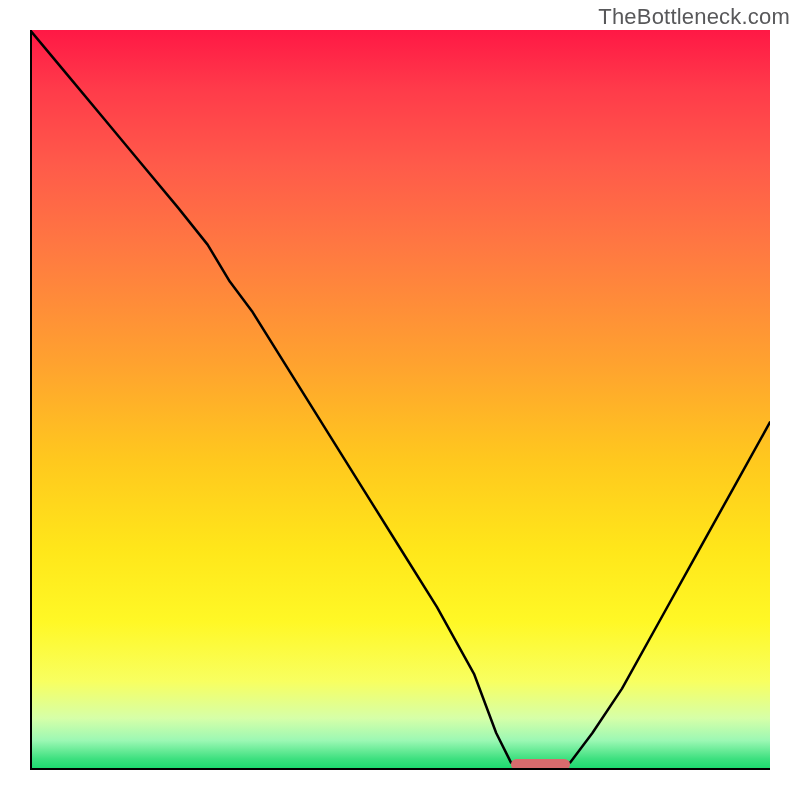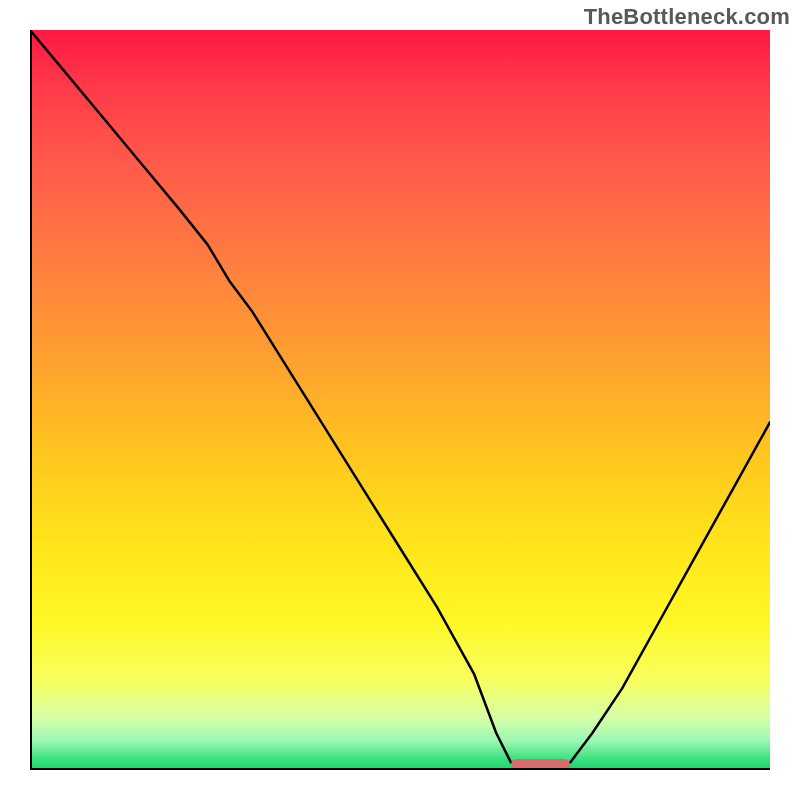--- a/index.html
+++ b/index.html
@@ -14,21 +14,21 @@
   .chart-container {
     position: relative;
     width: 800px;
     height: 800px;
   }
   .attribution {
     position: absolute;
     top: 4px;
     right: 10px;
     font-size: 22px;
-    font-weight: 700;
+    font-weight: 400;
     color: #58585a;
     letter-spacing: 0.2px;
   }
   .plot-area {
     position: absolute;
     left: 30px;
     top: 30px;
     width: 740px;
     height: 740px;
   }

